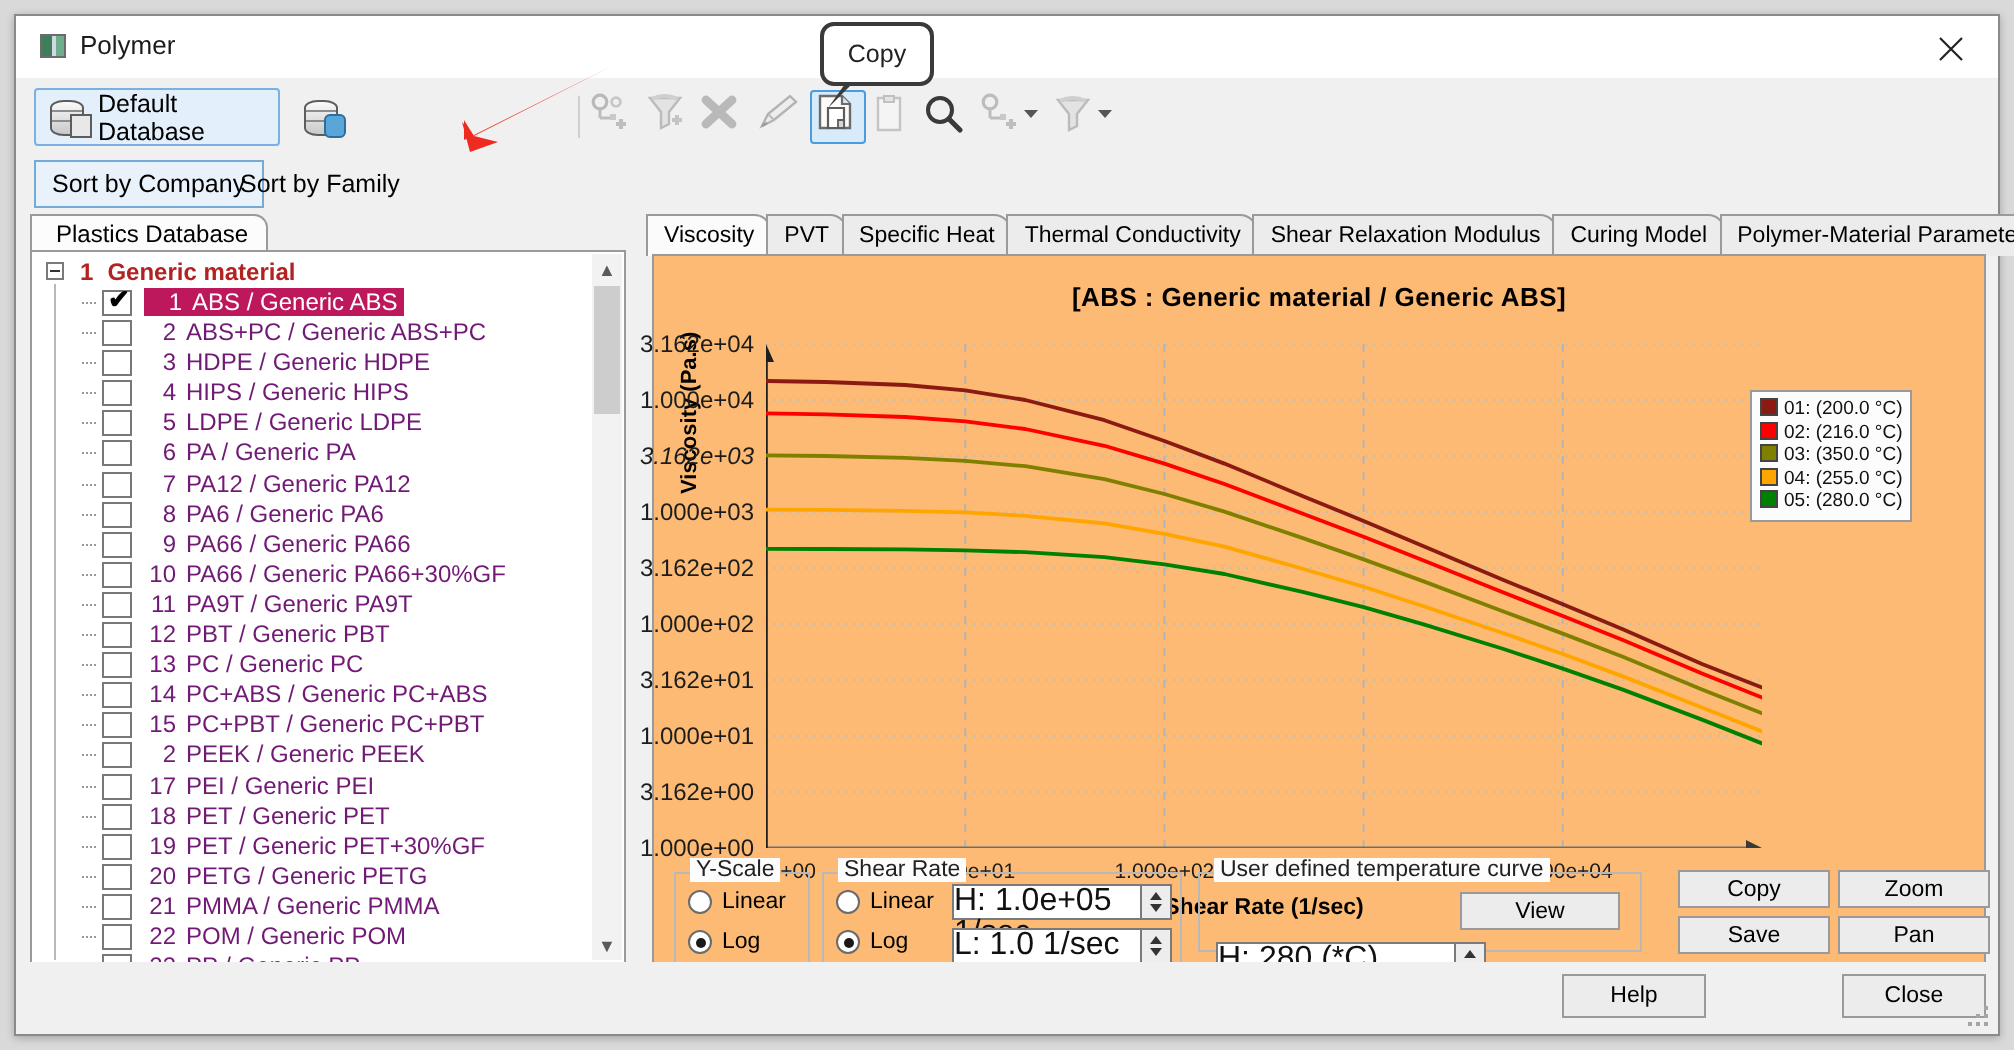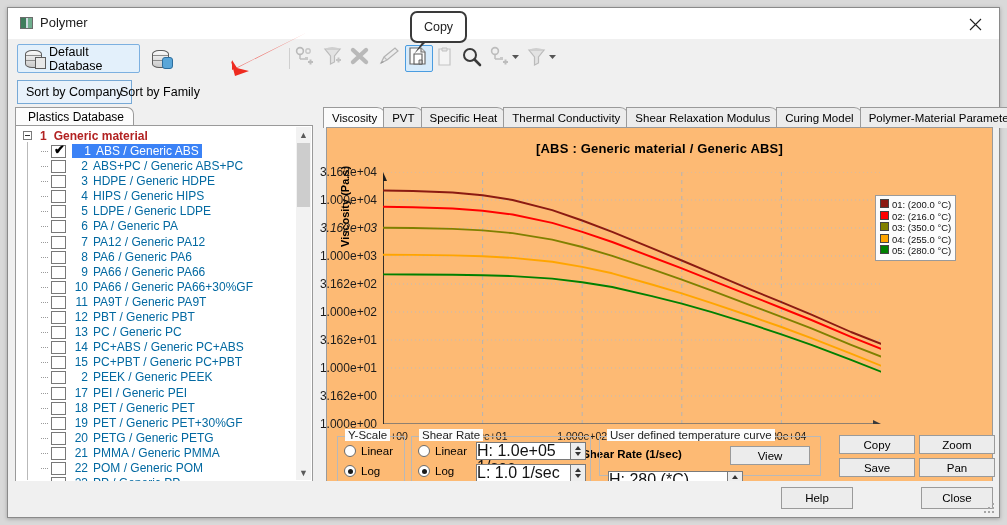--- a/index.html
+++ b/index.html
@@ -61,23 +61,23 @@
   .expander:before{content:"";position:absolute;left:1px;top:3px;width:5px;height:1px;background:#333;}
   .rootlbl{position:absolute;left:24px;top:0;font-weight:bold;color:#b22222;font-size:12px;white-space:nowrap;}
   .rootlbl .num{margin-right:7px;}
   .vline{position:absolute;left:11px;top:16px;width:1px;height:338px;background:#b9b9b9;}
   .trow{position:relative;height:15.1px;}
   .tdash{position:absolute;left:25px;top:7px;width:8px;height:1px;
      background:repeating-linear-gradient(90deg,#9a9a9a 0 1px,transparent 1px 2px);}
   .tcheck{position:absolute;left:35px;top:1px;width:15px;height:13px;
      border:1px solid #787878;background:#fff;box-sizing:border-box;}
   .tcheck .mk{position:absolute;left:2px;top:-3px;font-size:13px;color:#000;font-weight:bold;line-height:13px;}
-  .tlabel{position:absolute;left:56px;top:0px;font-size:12px;color:#0369a1;white-space:nowrap;}
+  .tlabel{position:absolute;left:56px;top:0px;font-size:12px;color:#701a75;white-space:nowrap;}
   .tlabel .idx{display:inline-block;min-width:16px;text-align:right;margin-right:5px;}
-  .trow.sel .tlabel{background:#3b82f6;color:#fff;padding:0 3px;}
+  .trow.sel .tlabel{background:#be185d;color:#fff;padding:0 3px;}
   .vscroll{position:absolute;right:1px;top:1px;width:15px;bottom:1px;background:#f2f2f2;}
   .vsb-up,.vsb-dn{position:absolute;left:0;width:15px;height:15px;background:#f2f2f2;
      display:flex;align-items:center;justify-content:center;color:#5a5a5a;font-size:9px;}
   .vsb-up{top:0}.vsb-dn{bottom:0}
   .vsb-thumb{position:absolute;left:1px;top:16px;width:13px;height:64px;background:#cdcdcd;}
   .hscrollbar{position:absolute;left:7px;top:476px;width:298px;height:20px;
      background:#f5f5f5;border:1px solid #9a9a9a;box-sizing:border-box;}
   
   .rightpane{position:absolute;left:318px;top:99px;width:667px;height:397px;}
   .rtabs{position:absolute;left:0;top:0;height:21px;white-space:nowrap;}

